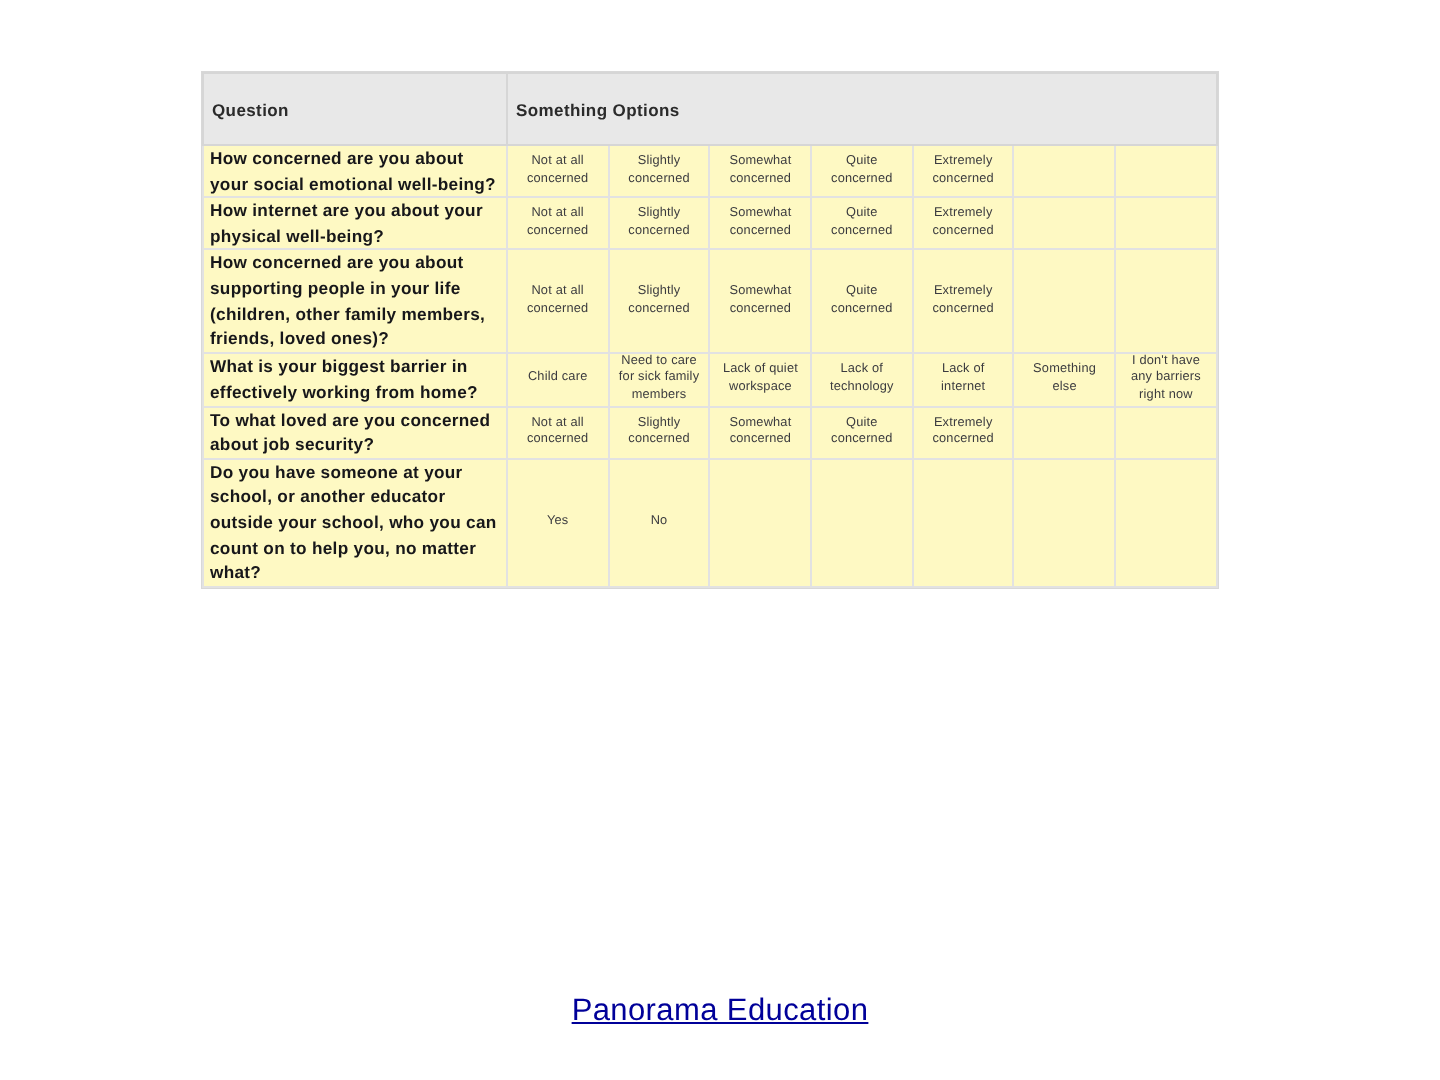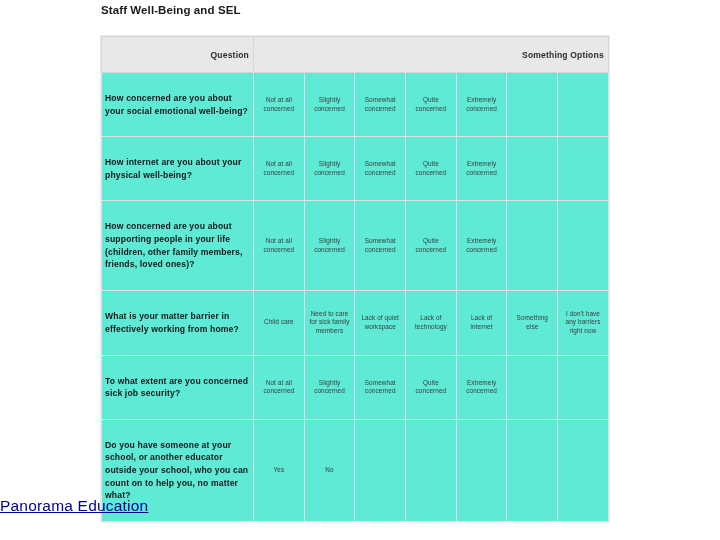--- a/index.html
+++ b/index.html
@@ -62,31 +62,31 @@
   table.survey col.c-q      { width: 152px; }
   table.survey col.c-opt    { width: 50.7px; }
 
   table.survey thead th {
     background: #e8e8e8;
     border: 1px solid #d6d6d6;
     font-size: 8.5px;
     font-weight: bold;
     color: #2b2b2b;
     letter-spacing: 0.2px;
-    text-align: right;
+    text-align: left;
     vertical-align: middle;
     height: 35px;
     padding: 0 4px;
   }
 
   table.survey tbody td {
     border: 1px solid #e2e2e2;
     vertical-align: middle;
-    background: #5eead4;
-    padding: 19px 3px;
+    background: #fef9c3;
+    padding: 0 3px;
   }
 
   td.question {
     font-size: 8.6px;
     font-weight: bold;
     color: #17171a;
     line-height: 12.6px;
     letter-spacing: 0.15px;
     text-align: left;
     padding-left: 9px;
@@ -105,39 +105,38 @@
 
   td.option.empty {
     color: transparent;
   }
 
   .footer-link-wrap {
     position: absolute;
     left: 0;
     top: 497px;
     width: 720px;
-    text-align: left;
+    text-align: center;
   }
 
   a.footer-link {
     font-family: "Liberation Sans", sans-serif;
     font-size: 15.5px;
     font-weight: normal;
     color: #000099;
     text-decoration: underline;
     letter-spacing: 0.2px;
   }
 </style>
 </head>
 <body>
 
 <div id="slide">
 
   <div class="doc">
-    <div class="doc-title">Staff Well-Being and SEL</div>
   </div>
 
   <table class="survey">
     <colgroup>
       <col class="c-q">
       <col class="c-opt">
         <col class="c-opt">
         <col class="c-opt">
         <col class="c-opt">
       <col class="c-opt">
@@ -175,31 +174,31 @@
           <td class="question">How concerned are you about supporting people in your life (children, other family members, friends, loved ones)?</td>
           <td class="option">Not at all concerned</td>
           <td class="option">Slightly concerned</td>
           <td class="option">Somewhat concerned</td>
           <td class="option">Quite concerned</td>
           <td class="option">Extremely concerned</td>
           <td class="option empty"></td>
           <td class="option empty"></td>
         </tr>
         <tr>
-          <td class="question">What is your matter barrier in effectively working from home?</td>
+          <td class="question">What is your biggest barrier in effectively working from home?</td>
           <td class="option">Child care</td>
           <td class="option">Need to care for sick family members</td>
           <td class="option">Lack of quiet workspace</td>
           <td class="option">Lack of technology</td>
           <td class="option">Lack of internet</td>
           <td class="option">Something else</td>
           <td class="option">I don't have any barriers right now</td>
         </tr>
         <tr>
-          <td class="question">To what extent are you concerned sick job security?</td>
+          <td class="question">To what loved are you concerned about job security?</td>
           <td class="option">Not at all concerned</td>
           <td class="option">Slightly concerned</td>
           <td class="option">Somewhat concerned</td>
           <td class="option">Quite concerned</td>
           <td class="option">Extremely concerned</td>
           <td class="option empty"></td>
           <td class="option empty"></td>
         </tr>
         <tr>
           <td class="question">Do you have someone at your school, or another educator outside your school, who you can count on to help you, no matter what?</td>

